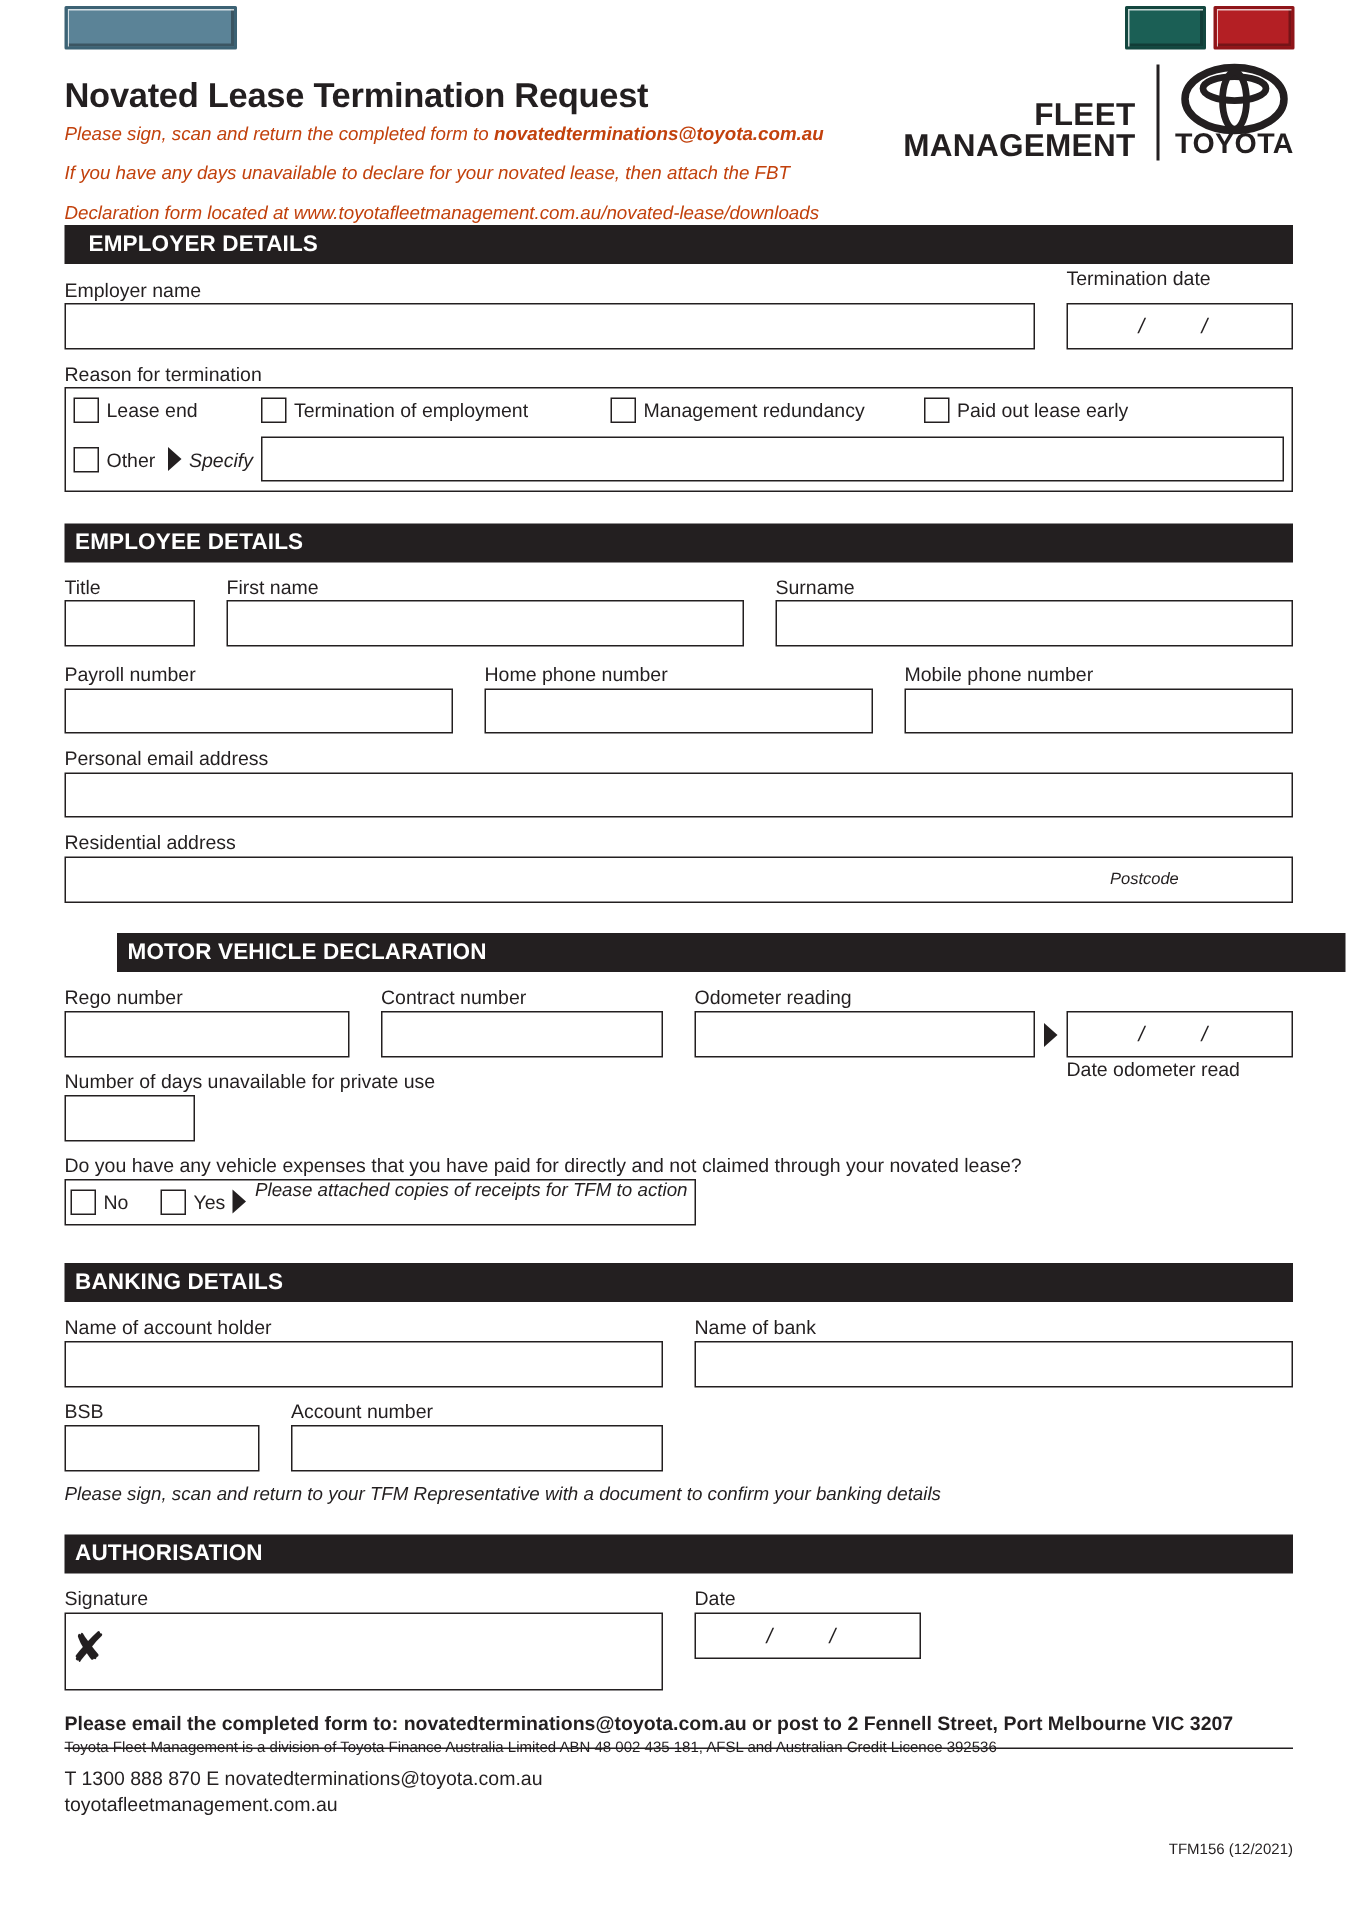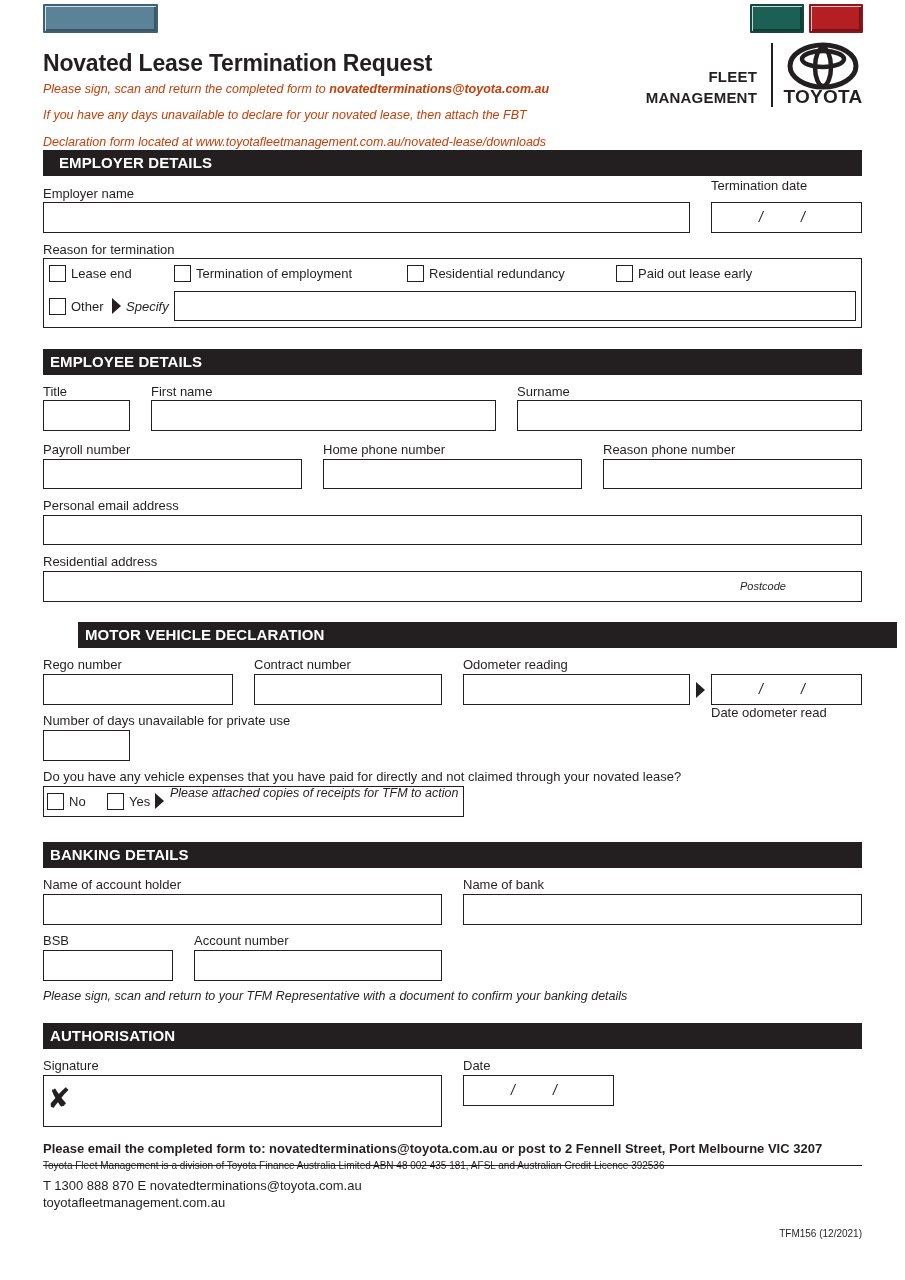--- a/index.html
+++ b/index.html
@@ -12,21 +12,21 @@
              box-shadow: inset 1px 1px 0 rgba(255,255,255,0.75), inset -2px -2px 0 rgba(0,0,0,0.35); }
   .btn-blue { left: 43px; top: 4px; width: 115px; background: #5b8397; border-color: #3c6274; }
   .btn-green { left: 750px; top: 4px; width: 54px; background: #1b5f55; border-color: #13473f; }
   .btn-red { left: 809px; top: 4px; width: 54px; background: #b41f24; border-color: #8f1519; }
 
   .title { left: 43px; top: 50px; font-size: 23px; font-weight: bold; letter-spacing: -0.2px; }
   .intro { left: 43px; font-size: 12.5px; font-style: italic; line-height: 15px; color: #c2410c; }
   .intro b { font-weight: bold; }
 
   
-  .fleet { right: 148px; top: 66px; text-align: right; font-weight: bold; font-size: 15px; line-height: 21px; letter-spacing: 0.2px; }
+  .fleet { right: 148px; top: 66px; text-align: right; font-weight: bold; font-size: 21px; line-height: 21px; letter-spacing: 0.2px; }
   .logo-divider { left: 771px; top: 43px; width: 2px; height: 64px; background: #231f20; }
   .toyota-emblem { left: 787px; top: 42px; width: 72px; height: 48px; }
   .toyota-word { left: 783px; top: 86px; width: 80px; text-align: center; font-weight: bold; font-size: 19px; letter-spacing: 0.3px; }
 
   
   .section-bar { position: absolute; left: 43px; width: 819px; height: 26px; background: #231f20; color: #ffffff;
                  font-weight: bold; font-size: 15px; line-height: 26px; padding-left: 7px; letter-spacing: 0.1px; }
 
   .label { position: absolute; font-size: 13px; color: #231f20; white-space: nowrap; }
   .field { position: absolute; border: 1.3px solid #231f20; background: #ffffff; cursor: text; }
@@ -79,42 +79,42 @@
   <span class="date-slash" style="left:89px;">/</span>
 </div>
 
 <div class="label" style="left:43px;top:242px;">Reason for termination</div>
 <div class="group-box" style="left:43px;top:258px;width:819px;height:70px;"></div>
 <div class="chk" style="left:49px;top:265px;"></div>
 <div class="chk-label" style="left:71px;top:266px;">Lease end</div>
 <div class="chk" style="left:174px;top:265px;"></div>
 <div class="chk-label" style="left:196px;top:266px;">Termination of employment</div>
 <div class="chk" style="left:407px;top:265px;"></div>
-<div class="chk-label" style="left:429px;top:266px;">Residential redundancy</div>
+<div class="chk-label" style="left:429px;top:266px;">Management redundancy</div>
 <div class="chk" style="left:616px;top:265px;"></div>
 <div class="chk-label" style="left:638px;top:266px;">Paid out lease early</div>
 <div class="chk" style="left:49px;top:298px;"></div>
 <div class="chk-label" style="left:71px;top:299px;">Other</div>
 <div class="arrow" style="left:112px;top:298px;"></div>
 <div class="ital" style="left:126px;top:299px;font-size:13px;">Specify</div>
 <div class="field" style="left:174px;top:291px;width:682px;height:30px;"></div>
 
 <div class="section-bar" style="top:349px;">EMPLOYEE DETAILS</div>
 <div class="label" style="left:43px;top:384px;">Title</div>
 <div class="field" style="left:43px;top:400px;width:87px;height:31px;"></div>
 <div class="label" style="left:151px;top:384px;">First name</div>
 <div class="field" style="left:151px;top:400px;width:345px;height:31px;"></div>
 <div class="label" style="left:517px;top:384px;">Surname</div>
 <div class="field" style="left:517px;top:400px;width:345px;height:31px;"></div>
 
 <div class="label" style="left:43px;top:442px;">Payroll number</div>
 <div class="field" style="left:43px;top:459px;width:259px;height:30px;"></div>
 <div class="label" style="left:323px;top:442px;">Home phone number</div>
 <div class="field" style="left:323px;top:459px;width:259px;height:30px;"></div>
-<div class="label" style="left:603px;top:442px;">Reason phone  number</div>
+<div class="label" style="left:603px;top:442px;">Mobile phone  number</div>
 <div class="field" style="left:603px;top:459px;width:259px;height:30px;"></div>
 
 <div class="label" style="left:43px;top:498px;">Personal email address</div>
 <div class="field" style="left:43px;top:515px;width:819px;height:30px;"></div>
 
 <div class="label" style="left:43px;top:554px;">Residential address</div>
 <div class="field" style="left:43px;top:571px;width:819px;height:31px;">
   <span class="ital" style="left:696px;top:8px;font-size:11px;">Postcode</span>
 </div>
 

